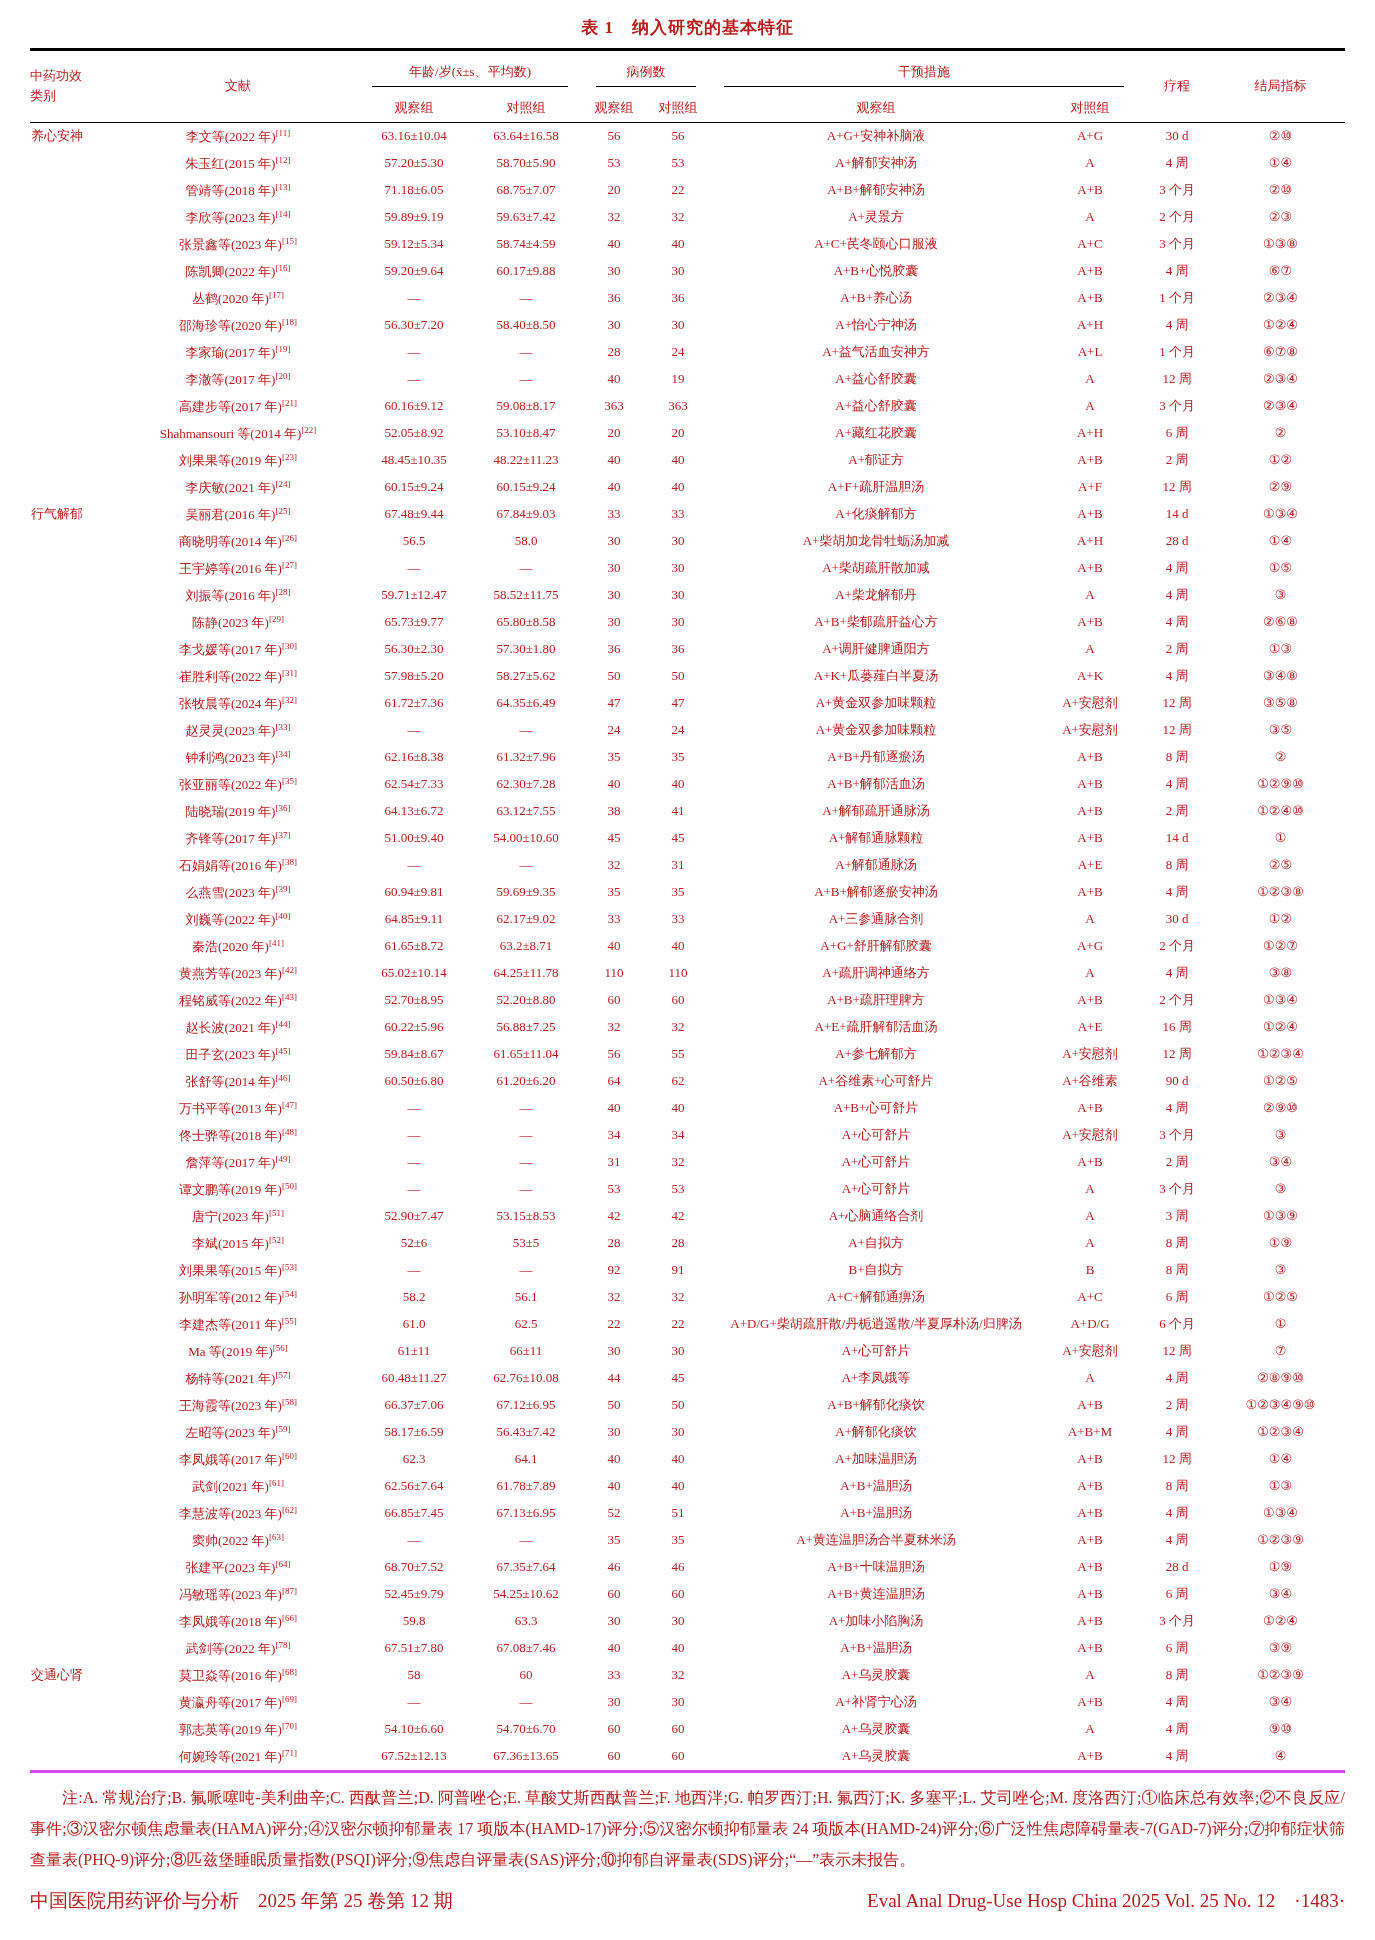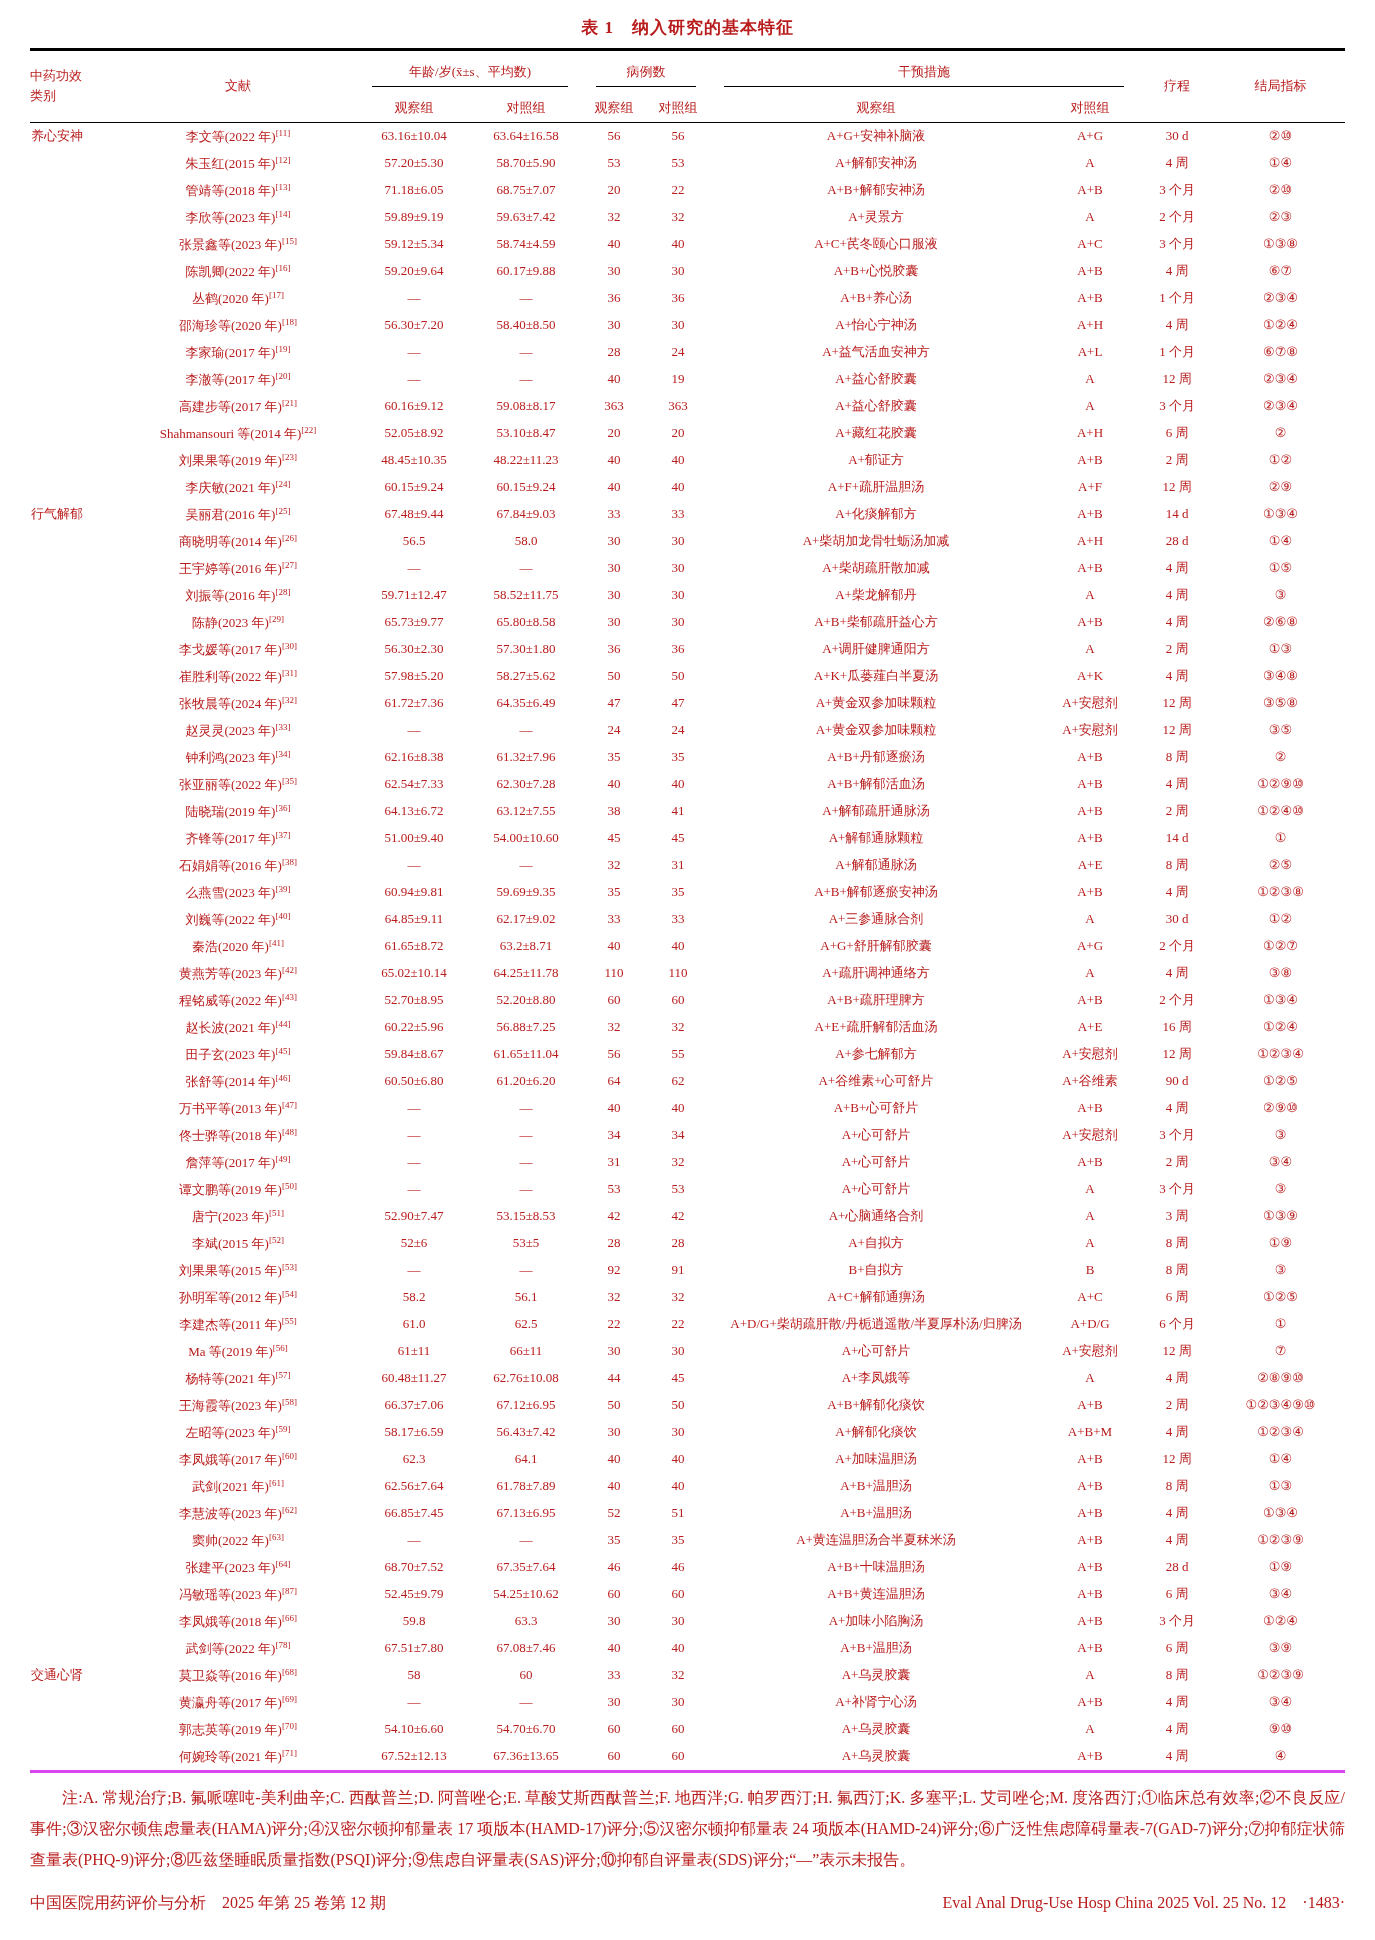--- a/index.html
+++ b/index.html
@@ -34,21 +34,21 @@
   td.lit{text-align:center;}
   td.num{text-align:center;}
   td.iv{text-align:center;}
   sup{font-size:9px;}
   .note{
     width:1315px;font-size:16px;line-height:1.95;
     margin-top:9px;text-align:justify;text-indent:2em;
   }
   .footer{
     position:absolute;left:30px;right:30px;bottom:26px;
-    display:flex;justify-content:space-between;font-size:16px;
+    display:flex;justify-content:space-between;font-size:19px;
   }
 </style>
 </head>
 <body>
 
 <div class="page">
 
   <div class="title">表 1　纳入研究的基本特征</div>
 
   <table class="doc-table">

